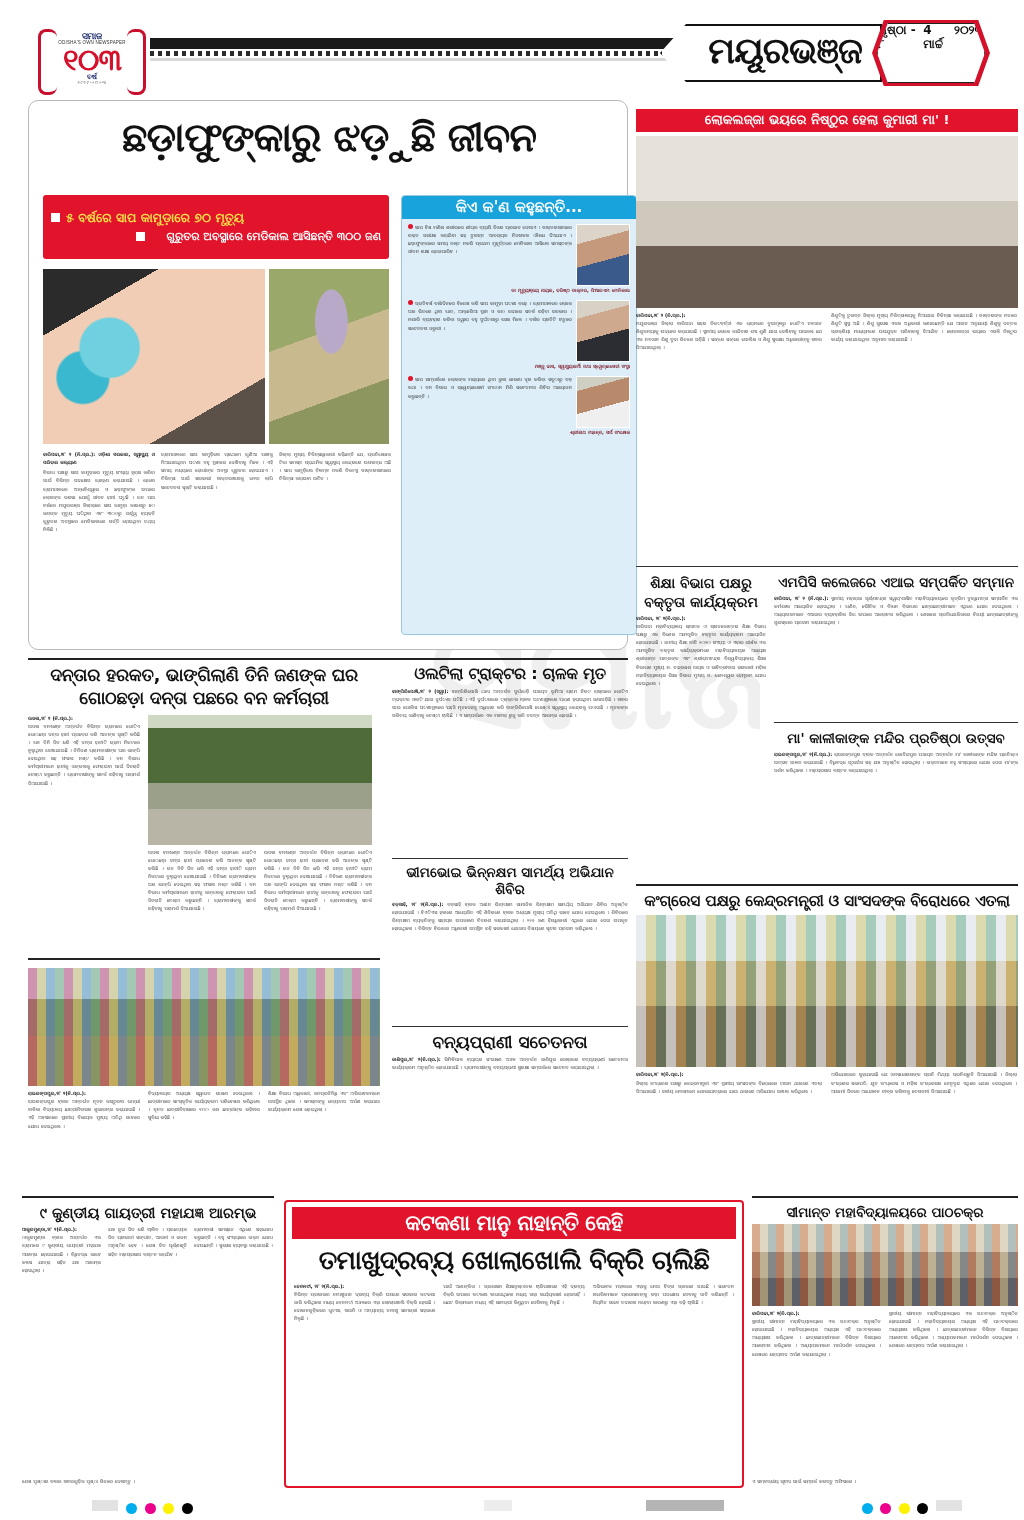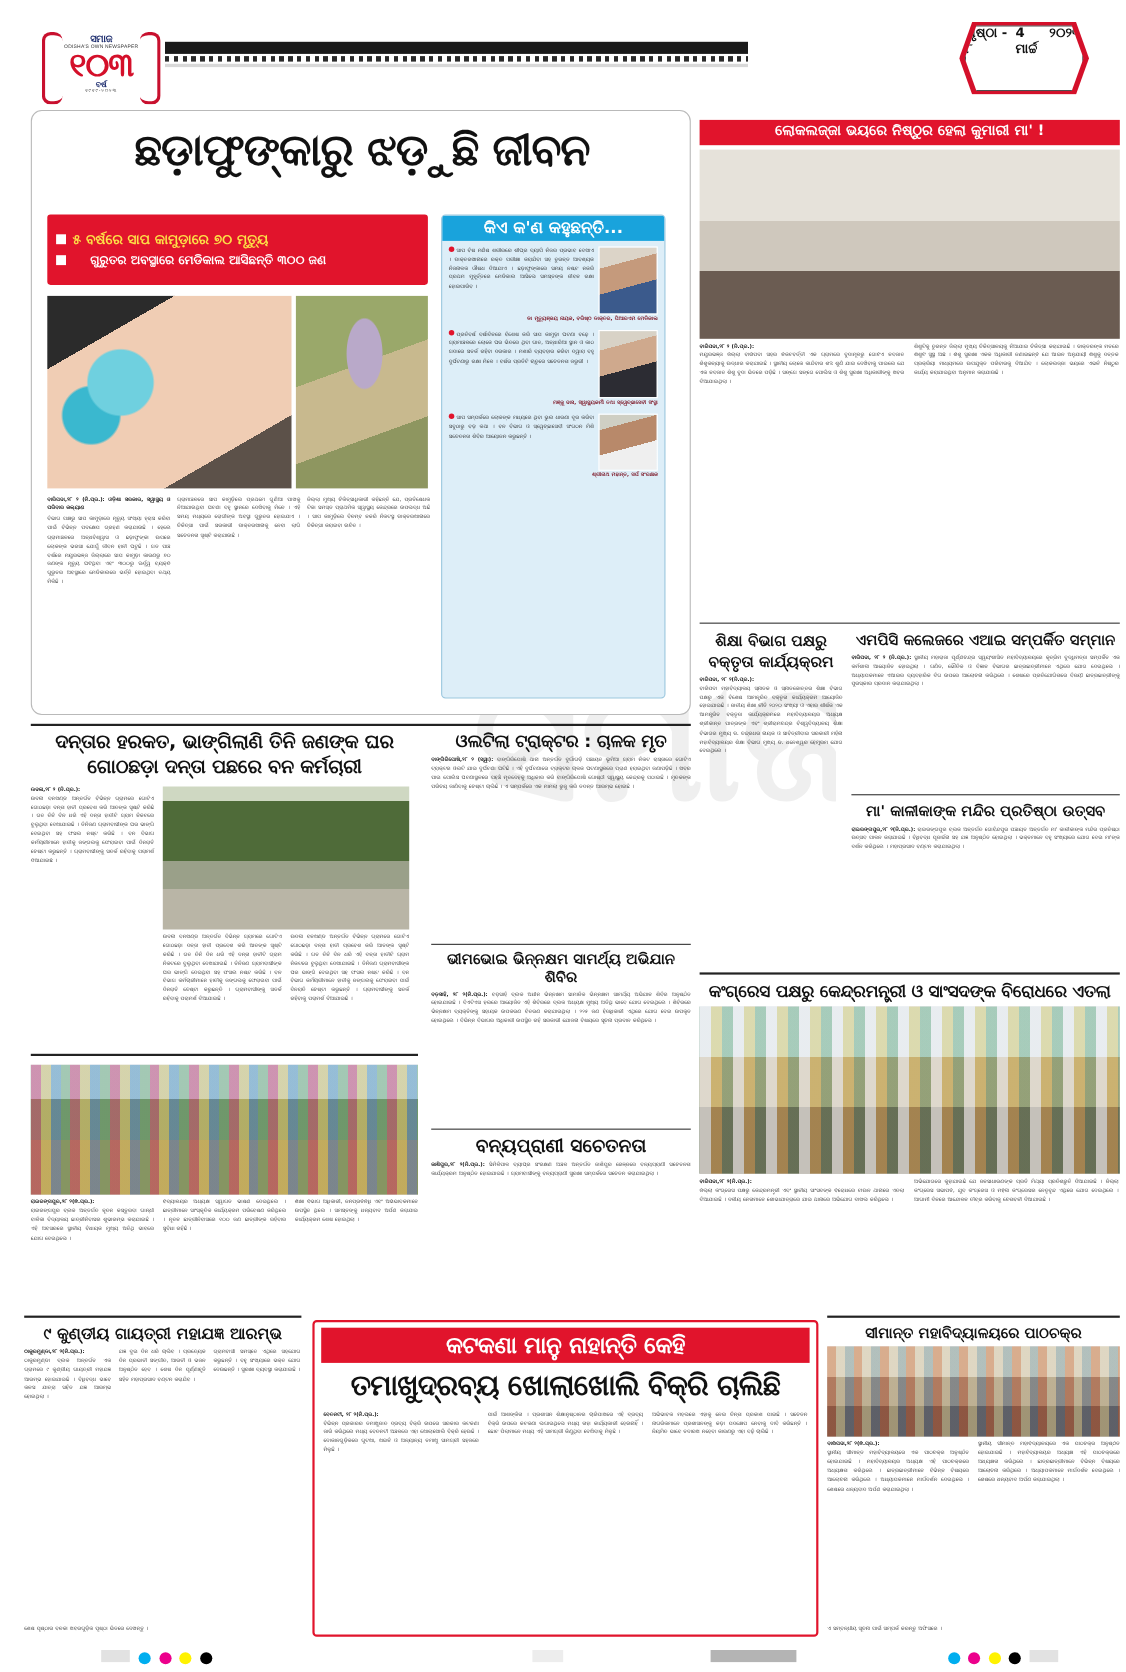--- a/index.html
+++ b/index.html
@@ -187,20 +187,24 @@
         </div>
       </div>
     </div>
 
     <div class="mast-bars">
       <div class="bar-thick"></div>
       <div class="bar-dots"></div>
       <div class="bar-thin"></div>
     </div>
 
+    <div class="mast-flag">
+      <div class="mast-flag-shape"></div>
+      <div class="mast-title od">ମୟୂରଭଞ୍ଜ</div>
+    </div>
 
     <div class="mast-badge">
       <div class="mast-badge-red"></div>
       <div class="mast-badge-white">
         <div class="badge-line">ପୃଷ୍ଠା - ୮</div>
         <div class="badge-line">4 ମାର୍ଚ୍ଚ</div>
         <div class="badge-line">୨୦୨୩</div>
       </div>
     </div>
   </div>
@@ -211,41 +215,41 @@
 
     <div class="od" style="position:absolute;left:14px;top:12px;width:572px;text-align:center;
          font-size:40px;font-weight:bold;color:#111;letter-spacing:-1px;line-height:1.2;">ଛଡ଼ାଫୁଙ୍କାରୁ ଝଡ଼ୁଛି ଜୀବନ</div>
 
     <div style="position:absolute;left:14px;top:94px;width:346px;height:64px;background:#e1142c;
          border-radius:3px;padding:7px 8px;display:flex;flex-direction:column;justify-content:center;gap:6px;">
       <div style="display:flex;align-items:center;gap:6px;">
         <span style="width:9px;height:9px;background:#fff;display:inline-block;flex:none;"></span>
         <span class="od" style="color:#fde047;font-size:12.5px;font-weight:bold;line-height:1.1;">୫ ବର୍ଷରେ ସାପ କାମୁଡ଼ାରେ ୭୦ ମୃତ୍ୟୁ</span>
       </div>
-      <div style="display:flex;align-items:center;gap:22px;">
+      <div style="display:flex;align-items:center;gap:22px;justify-content:flex-end;">
         <span style="width:9px;height:9px;background:#fff;display:inline-block;flex:none;"></span>
         <span class="od" style="color:#fff;font-size:11px;font-weight:bold;line-height:1.1;">ଗୁରୁତର ଅବସ୍ଥାରେ ମେଡିକାଲ ଆସିଛନ୍ତି ୩୦୦ ଜଣ</span>
       </div>
     </div>
 
     <div class="photo ph-hand" style="position:absolute;left:14px;top:168px;width:222px;height:175px;"></div>
     <div class="photo ph-cobra" style="position:absolute;left:240px;top:168px;width:120px;height:175px;"></div>
 
     <div style="position:absolute;left:14px;top:350px;width:112px;">
       <div class="body-text tiny"><span class="hl">ବାରିପଦା,୨୮ ୨ (ନି.ପ୍ର.): ଓଡ଼ିଶା ସରକାର, ସ୍ୱାସ୍ଥ୍ୟ ଓ ପରିବାର କଲ୍ୟାଣ</span></div>
       <div class="body-text tiny" style="margin-top:2px;">ବିଭାଗ ପକ୍ଷରୁ ସାପ କାମୁଡ଼ାରେ ମୃତ୍ୟୁ ସଂଖ୍ୟା ହ୍ରାସ କରିବା ପାଇଁ ବିଭିନ୍ନ ପଦକ୍ଷେପ ଗ୍ରହଣ କରାଯାଉଛି । ହେଲେ ଗ୍ରାମାଞ୍ଚଳରେ ଅନ୍ଧବିଶ୍ୱାସ ଓ ଛଡ଼ାଫୁଙ୍କା ଉପରେ ଲୋକଙ୍କ ଭରସା ଯୋଗୁଁ ଜୀବନ ହାନୀ ଘଟୁଛି । ଗତ ପାଞ୍ଚ ବର୍ଷରେ ମୟୂରଭଞ୍ଜ ଜିଲ୍ଲାରେ ସାପ କାମୁଡ଼ା କାରଣରୁ ୭୦ ଜଣଙ୍କ ମୃତ୍ୟୁ ଘଟିଥିବା ଏବଂ ୩୦୦ରୁ ଊର୍ଦ୍ଧ୍ୱ ବ୍ୟକ୍ତି ଗୁରୁତର ଅବସ୍ଥାରେ ମେଡିକାଲରେ ଭର୍ତ୍ତି ହୋଇଥିବା ତଥ୍ୟ ମିଳିଛି ।</div>
     </div>
     <div style="position:absolute;left:132px;top:350px;width:112px;">
       <div class="body-text tiny">ଗ୍ରାମାଞ୍ଚଳରେ ସାପ କାମୁଡ଼ିଲେ ପ୍ରଥମେ ଗୁଣିଆ ପାଖକୁ ନିଆଯାଉଥିବା ଘଟଣା ବହୁ ସ୍ଥାନରେ ଦେଖିବାକୁ ମିଳେ । ଏହି ସମୟ ମଧ୍ୟରେ ରୋଗୀଙ୍କ ଅବସ୍ଥା ଗୁରୁତର ହୋଇଯାଏ । ଚିକିତ୍ସା ପାଇଁ ସରକାରୀ ଡାକ୍ତରଖାନାକୁ ନେବା ଲାଗି ସଚେତନତା ସୃଷ୍ଟି କରାଯାଉଛି ।</div>
     </div>
     <div style="position:absolute;left:250px;top:350px;width:112px;">
       <div class="body-text tiny">ଜିଲ୍ଲା ମୁଖ୍ୟ ଚିକିତ୍ସାଧିକାରୀ କହିଛନ୍ତି ଯେ, ପ୍ରତିଷେଧକ ଟିକା ସମସ୍ତ ପ୍ରାଥମିକ ସ୍ୱାସ୍ଥ୍ୟ କେନ୍ଦ୍ରରେ ଉପଲବ୍ଧ ଅଛି । ସାପ କାମୁଡ଼ିଲେ ବିଳମ୍ବ ନକରି ନିକଟସ୍ଥ ଡାକ୍ତରଖାନାରେ ଚିକିତ୍ସା କରାଇବା ଉଚିତ ।</div>
     </div>
 
-    <div style="position:absolute;left:372px;top:94px;width:204px;height:440px;
+    <div style="position:absolute;left:372px;top:94px;width:236px;height:440px;
          background:#ddeef8;border:1px solid #9bc7de;border-radius:4px;overflow:hidden;">
       <div style="background:#19a3dc;padding:4px 0;">
         <div class="od" style="text-align:center;color:#fff;font-size:15px;font-weight:bold;line-height:1;">କିଏ କ'ଣ କହୁଛନ୍ତି...</div>
       </div>
 
       <div style="padding:5px 6px 2px 6px;">
         <div style="display:flex;gap:4px;">
           <div style="flex:1;">
             <div class="body-text tiny" style="color:#1d1d1d;">
               <span style="display:inline-block;width:5px;height:5px;border-radius:50%;background:#e1142c;margin-right:2px;"></span><span>ସାପ ବିଷ ମଣିଷ ଶରୀରରେ ଶୀଘ୍ର ବ୍ୟାପି ନିଜର ପ୍ରଭାବ ଦେଖାଏ । ଡାକ୍ତରଖାନାରେ ରକ୍ତ ପରୀକ୍ଷା କରାଯିବା ସହ ତୁରନ୍ତ ଆବଶ୍ୟକ ନିଜନାଳକ ଔଷଧ ଦିଆଯାଏ । ଛଡ଼ାଫୁଙ୍କାରେ ସମୟ ନଷ୍ଟ ନକରି ପ୍ରଥମ ମୁହୂର୍ତ୍ତରେ ମେଡିକାଲ ଆସିଲେ ସମସ୍ତଙ୍କ ଜୀବନ ରକ୍ଷା ହୋଇପାରିବ ।</span>

